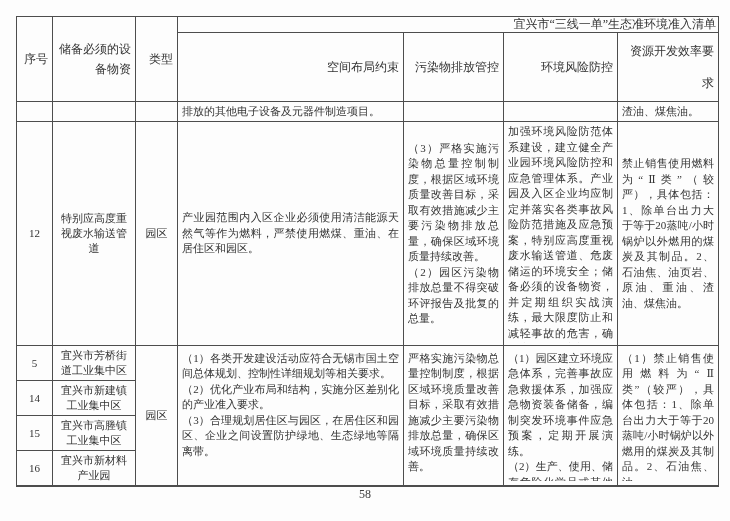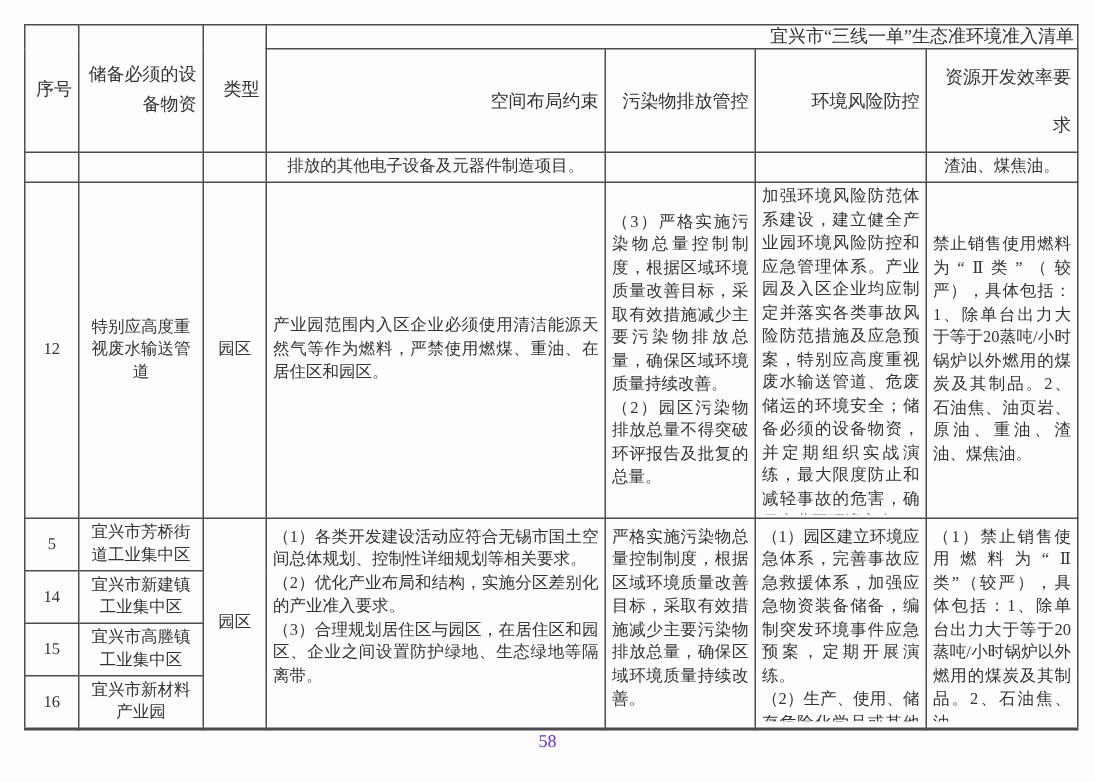--- a/index.html
+++ b/index.html
@@ -19,26 +19,26 @@
   tr.r-12{height:223px;}
   tr.r-g{height:34px;}
 
   .hdr{font-weight:normal;text-align:right;font-size:12px;line-height:20px;}
   .hdr-title{font-size:12px;line-height:13px;padding:1px 2px;}
   .hdr-res{line-height:32px;}
 
   .cell-center{text-align:center;font-size:11px;line-height:15px;}
   .body{font-size:11px;line-height:15.5px;text-align:justify;text-justify:inter-character;}
   .body p{margin:0;}
-  .body-left{text-align:center;font-size:11px;line-height:15px;vertical-align:top;}
+  .body-left{text-align:left;font-size:11px;line-height:15px;vertical-align:top;}
   .clip-g{height:130px;overflow:hidden;}
   .clip-12{max-height:219px;overflow:hidden;}
 
   .pageno{position:absolute;left:0;top:487px;width:730px;text-align:center;
-          font-size:12px;color:#6d28d9;}
+          font-size:12px;color:#404040;}
 </style>
 </head>
 <body>
 
 <div class="page">
   <table class="doc">
     <colgroup>
       <col style="width:36px">
         <col style="width:83px">
         <col style="width:42px">

